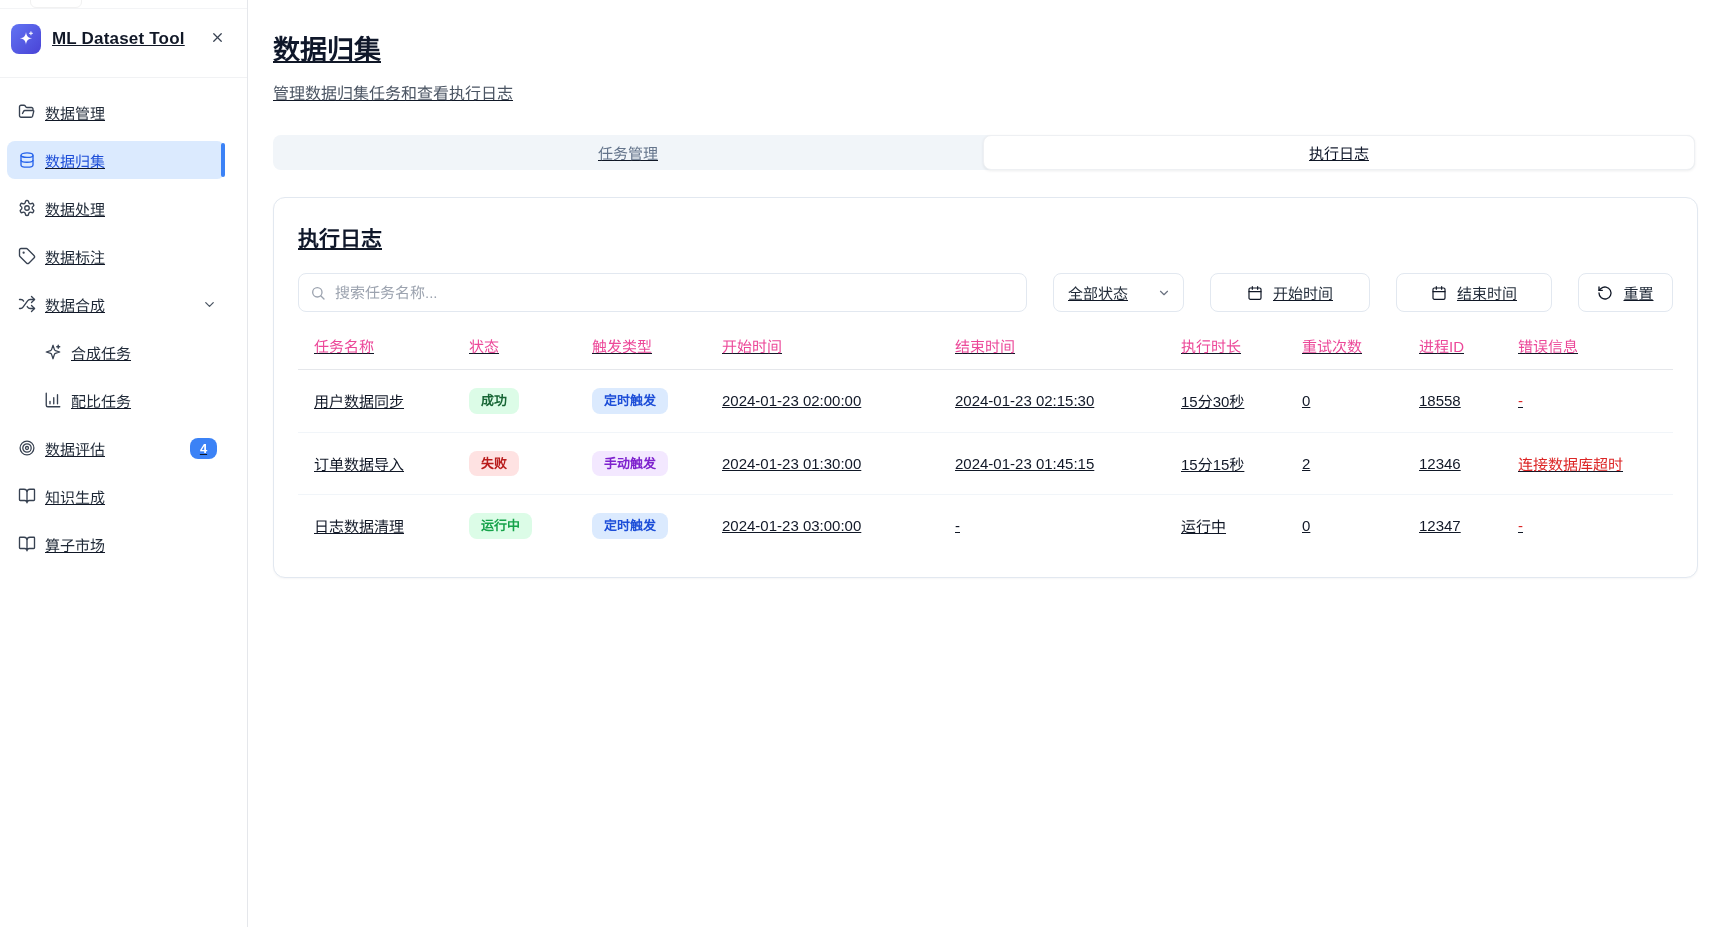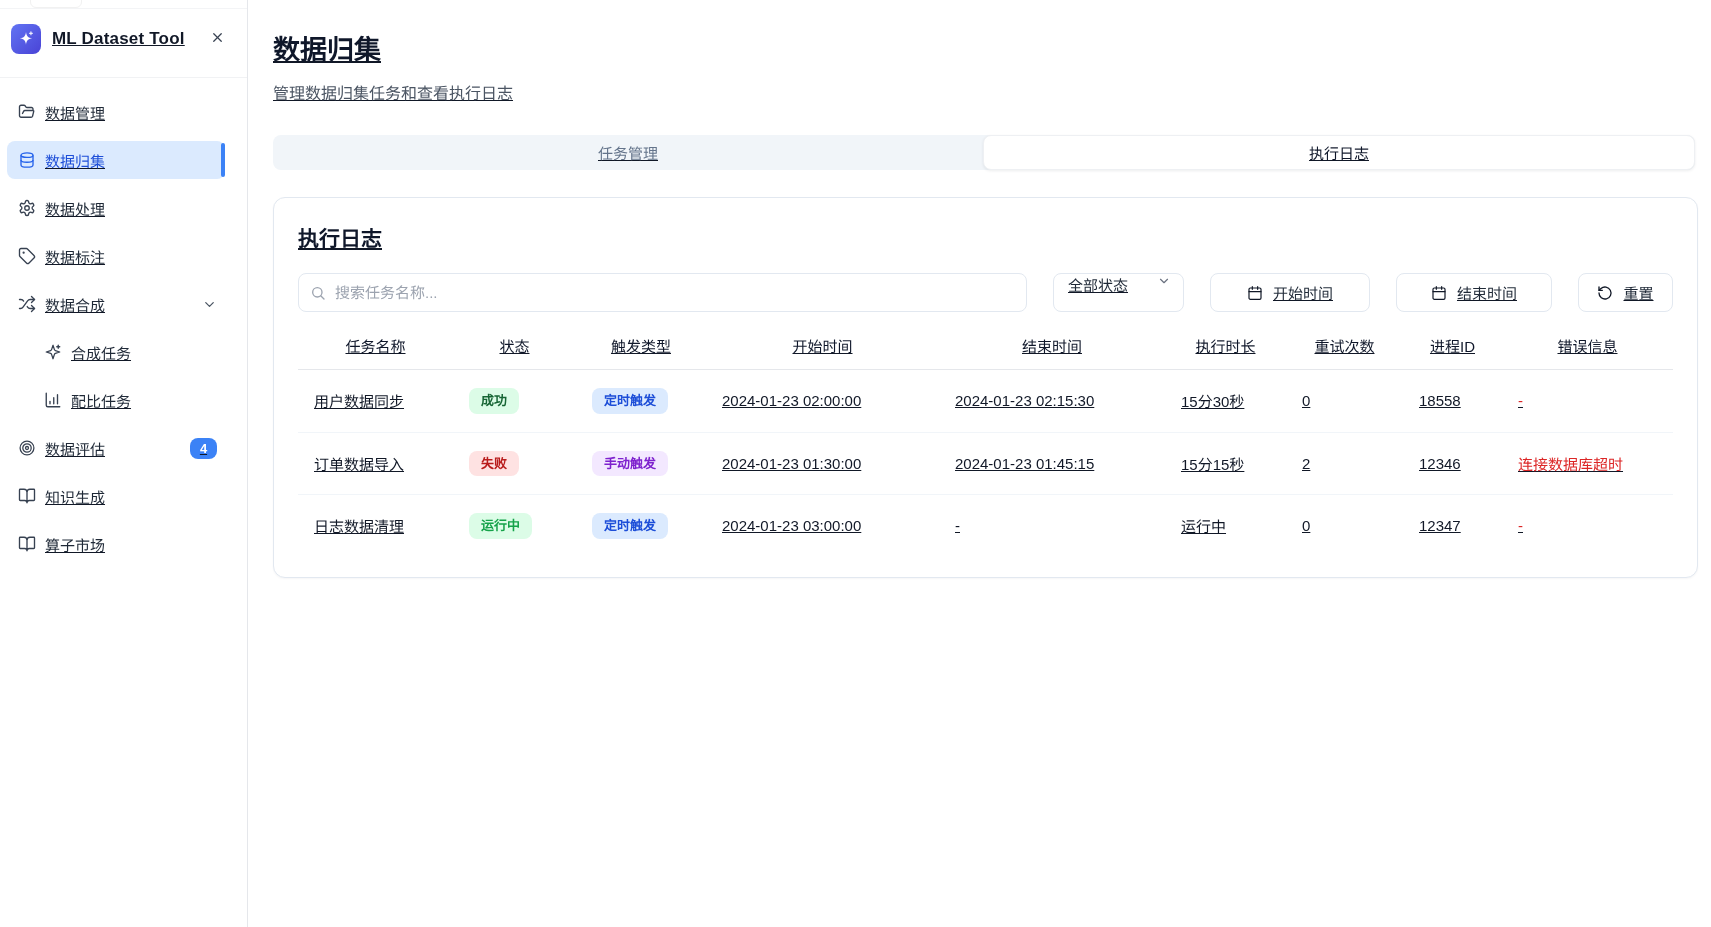--- a/index.html
+++ b/index.html
@@ -60,36 +60,36 @@
   .filters { display:flex; gap:26px; margin-bottom:9px; }
   .search-wrap { position:relative; flex:1; }
   .search-wrap .sic { position:absolute; left:12px; top:50%; transform:translateY(-50%);
     color:#9ca3af; display:flex; }
   .search-wrap .sic svg { width:16px; height:16px; }
   .search-input { width:100%; height:39px; border:1px solid #e2e8f0; border-radius:8px;
     padding:0 12px 0 36px; font-size:15px; color:#111827; outline:none;
     font-family:inherit; background:#fff; }
   .search-input::placeholder { color:#9ca3af; }
   .select { width:131px; height:39px; border:1px solid #e2e8f0; border-radius:8px;
-    background:#fff; display:flex; justify-content:space-between;
+    background:#fff; display:flex; align-items:center; justify-content:space-between;
     padding:0 12px 0 14px; font-size:15px; color:#1f2937; cursor:pointer; }
   .select .chev-d { color:#6b7280; display:flex; }
   .select .chev-d svg { width:14px; height:14px; }
   .btn { height:39px; border:1px solid #e2e8f0; border-radius:8px; background:#fff;
     display:flex; align-items:center; justify-content:center; gap:10px;
     font-size:15px; color:#1f2937; cursor:pointer; font-family:inherit; }
   .btn .bic { display:flex; color:#111827; }
   .btn .bic svg { width:16px; height:16px; }
   .btn-date { width:160px; }
   .btn-date2 { width:156px; }
   .btn-reset { width:95px; }
 
   
   table { width:100%; border-collapse:collapse; table-layout:fixed; }
-  thead th { text-align:center; font-size:15px; font-weight:500; color:#0f172a;
+  thead th { text-align:left; font-size:15px; font-weight:500; color:#ec4899;
     padding:14px 16px 13px; border-bottom:1px solid #e5e7eb; white-space:nowrap; }
   tbody td { font-size:15px; color:#111827; padding:18px 16px;
     border-bottom:1px solid #f1f5f9; white-space:nowrap; }
   tbody tr:last-child td { border-bottom:none; padding-bottom:14px; }
   .badge { display:inline-block; padding:4px 12px; border-radius:8px;
     font-size:13px; font-weight:700; line-height:1.35; }
   .badge.green  { background:#dcfce7; color:#166534; }
   .badge.green2 { background:#dcfce7; color:#16a34a; }
   .badge.red    { background:#fee2e2; color:#b91c1c; }
   .badge.blue   { background:#dbeafe; color:#1d4ed8; }

